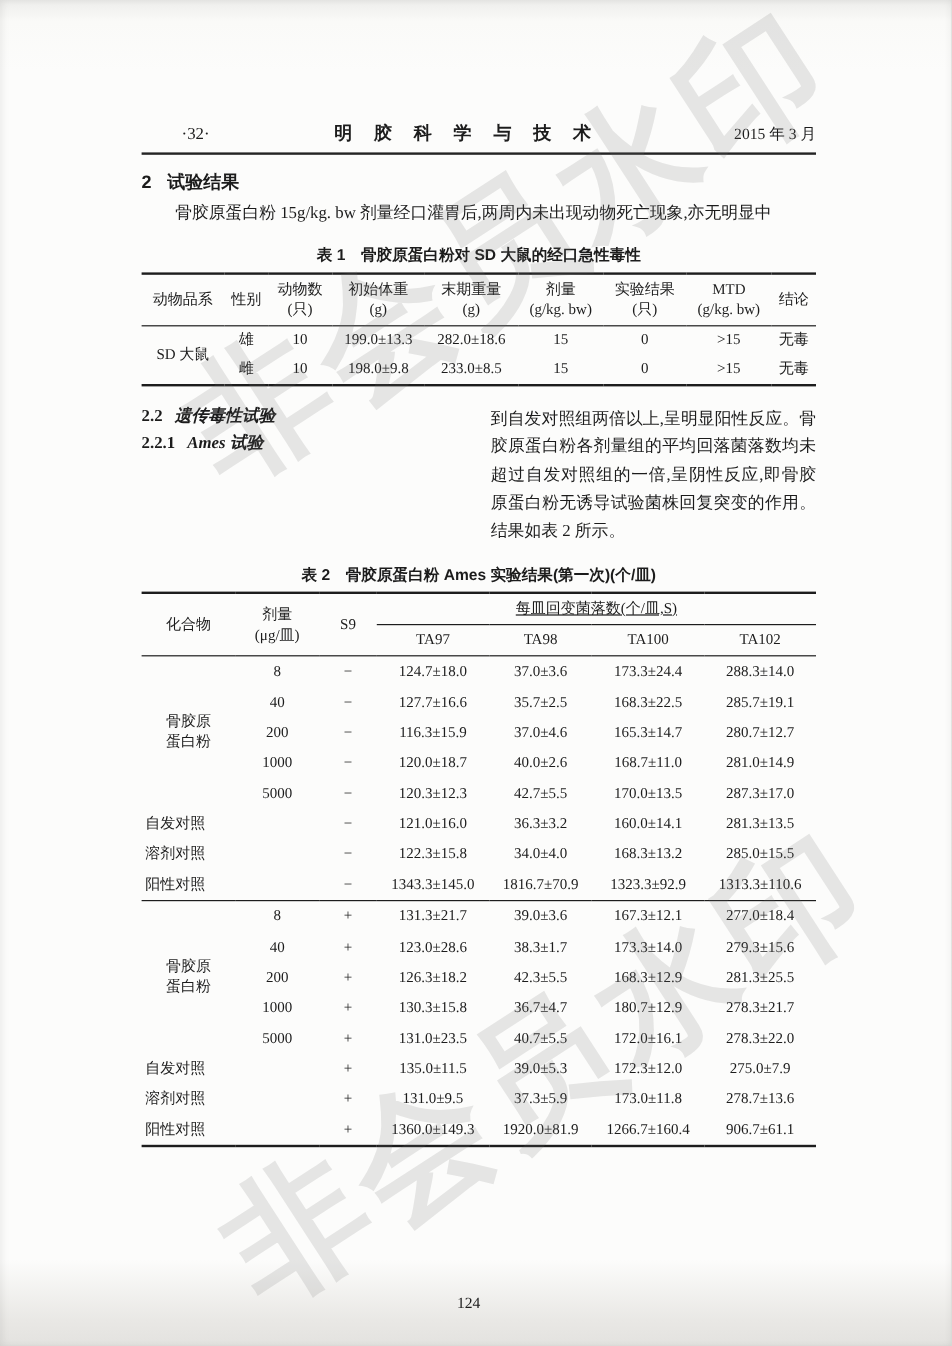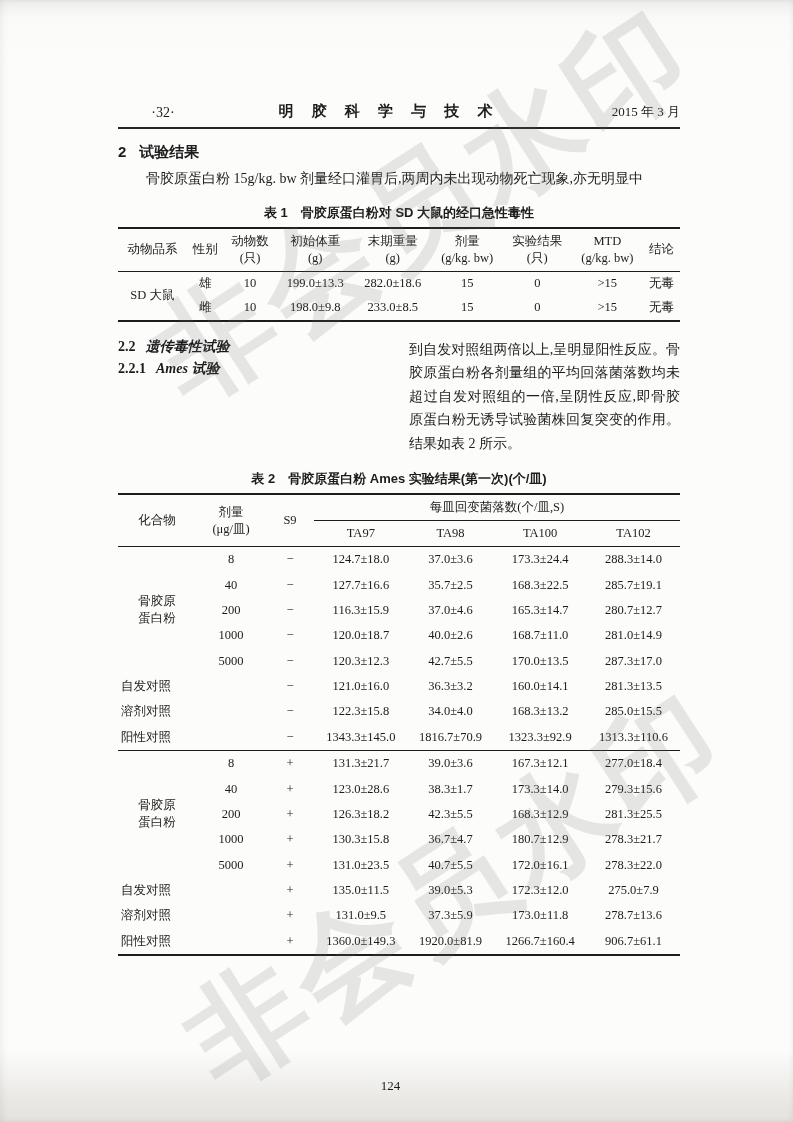--- a/index.html
+++ b/index.html
@@ -33,21 +33,21 @@
   table{border-collapse:collapse;width:100%;border-top:2px solid #1d1d1d;border-bottom:2px solid #1d1d1d;}
   th,td{text-align:center;vertical-align:middle;font-size:12.5px;padding:3px 2px;}
   thead th{border-bottom:1px solid #1d1d1d;font-weight:normal;line-height:17px;padding:4px 2px;}
   th .cu,th .ct{line-height:17px;}
   td .ct{line-height:17px;}
   tbody td{padding:3.5px 2px;}
   #table2 tbody td{padding:4.2px 2px;}
   tr.sep td{border-bottom:1px solid #1d1d1d;}
   .compound .ct{white-space:pre-line;}
   .lab .ct{text-align:left;padding-left:1px;}
-  .grp{border-bottom:1px solid #1d1d1d;}
+  .grp{border-bottom:1px solid #1d1d1d;text-decoration:underline;}
   .c-comp{width:74px;} .c-dose{width:66px;} .c-s9{width:44px;}
   
   .pageno{position:absolute;left:0;right:12px;bottom:28px;text-align:center;font-size:13px;}
   
   .wm{position:absolute;z-index:6;pointer-events:none;
     font-family:"Liberation Sans","DejaVu Sans",sans-serif;font-weight:bold;
     font-size:116px;letter-spacing:6px;color:rgba(110,110,110,0.16);
     transform:rotate(-33deg);white-space:nowrap;}
   .wm1{left:118px;top:128px;}
   .wm2{left:150px;top:812px;}

